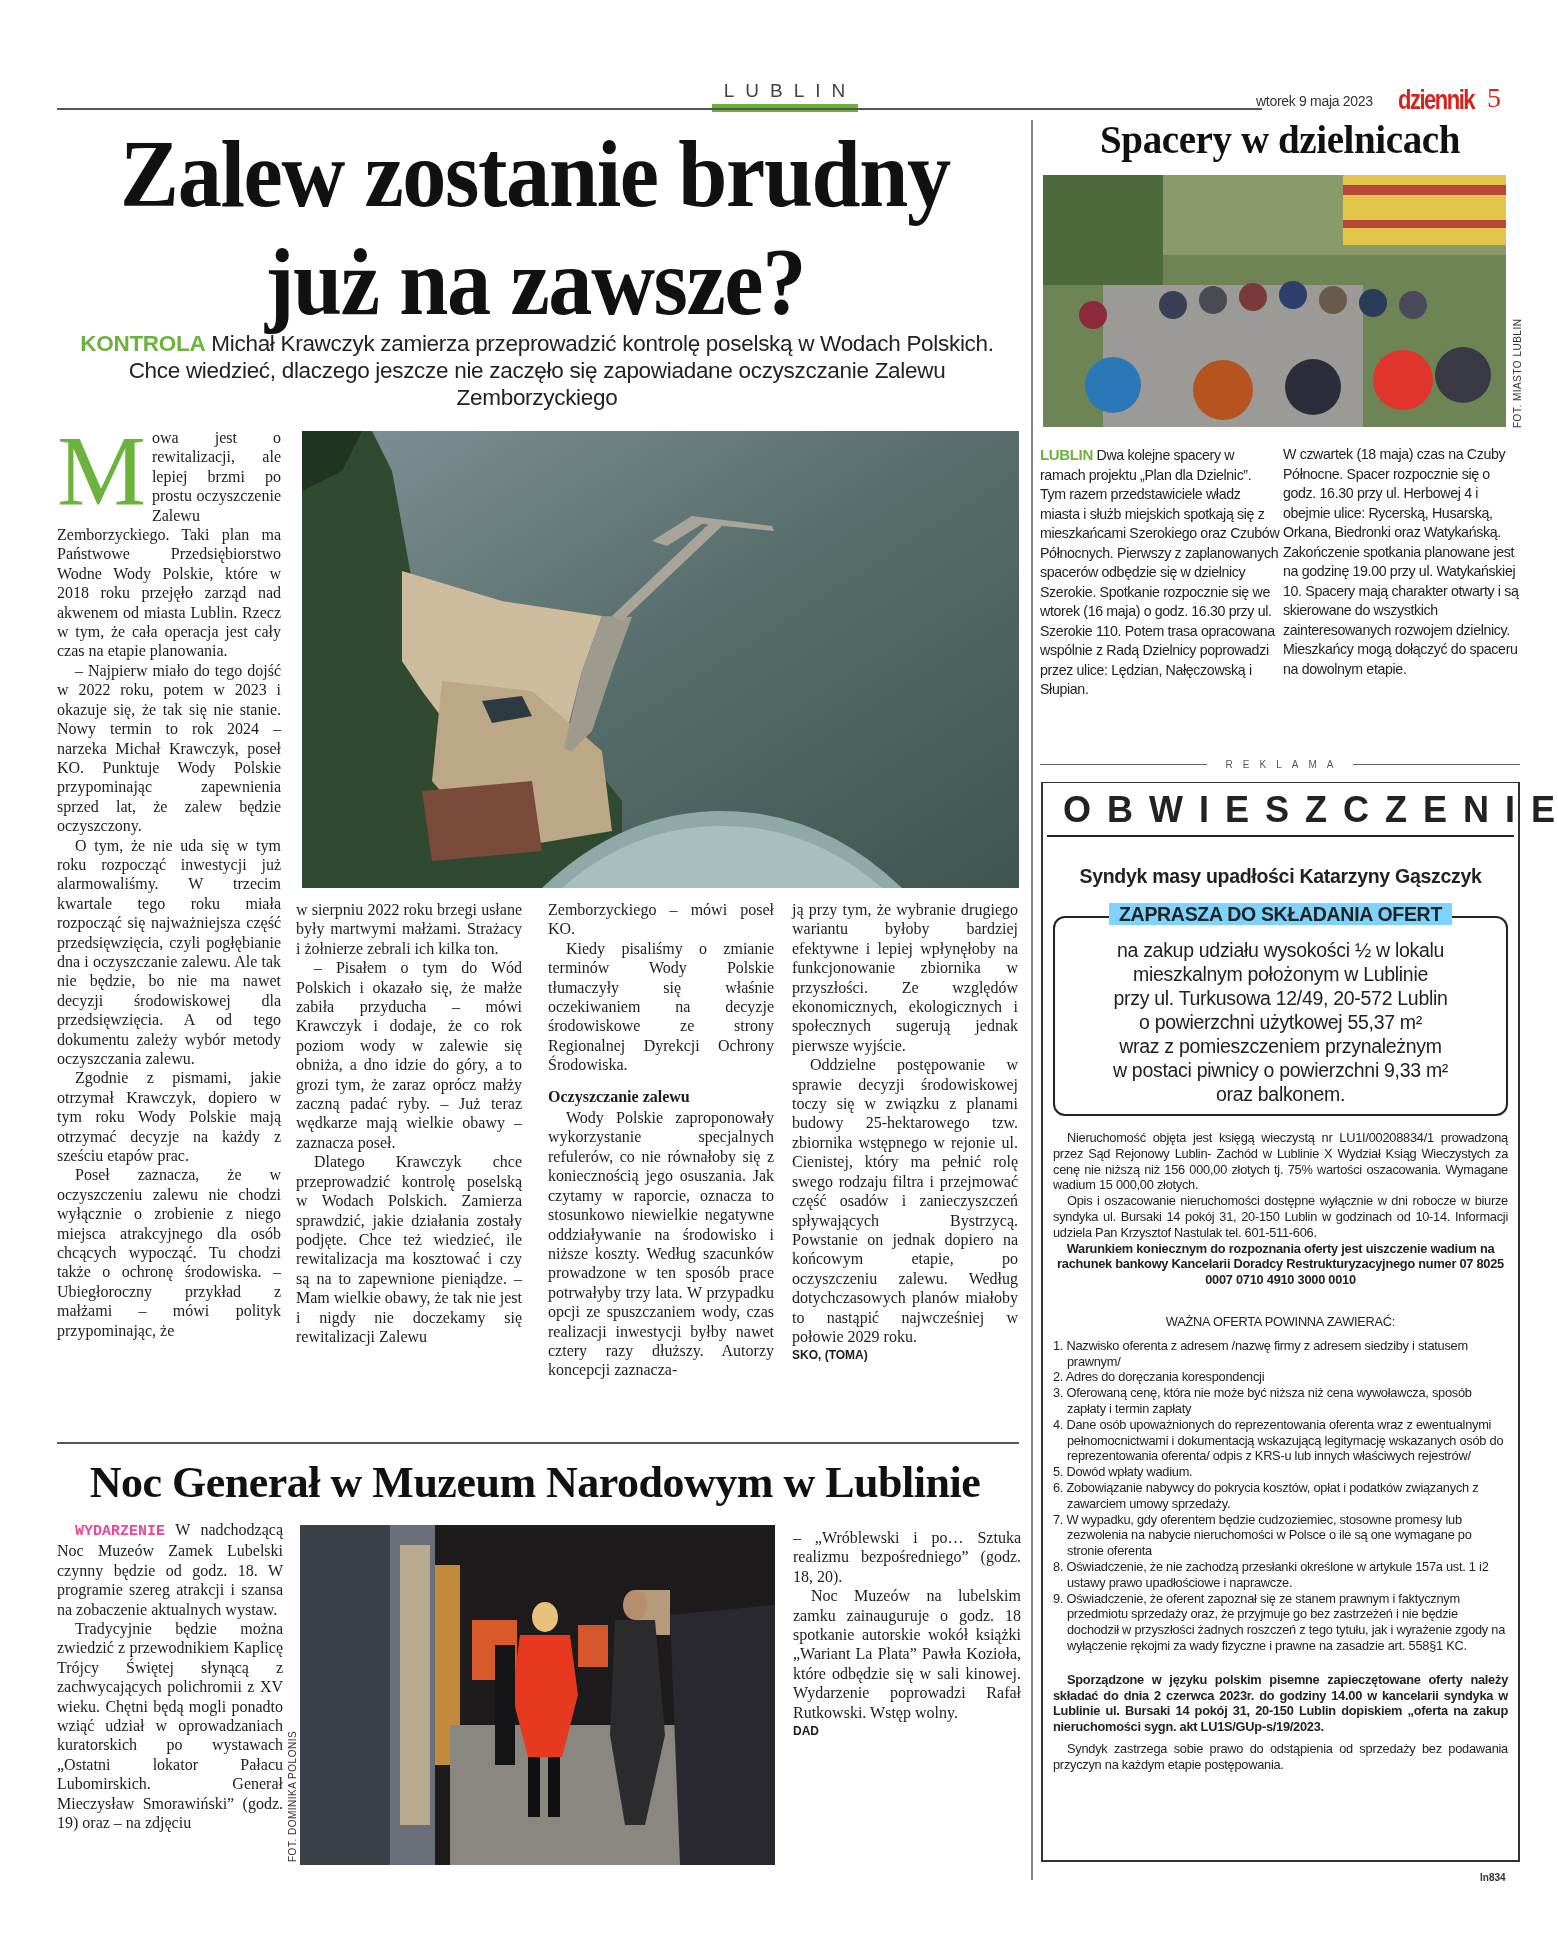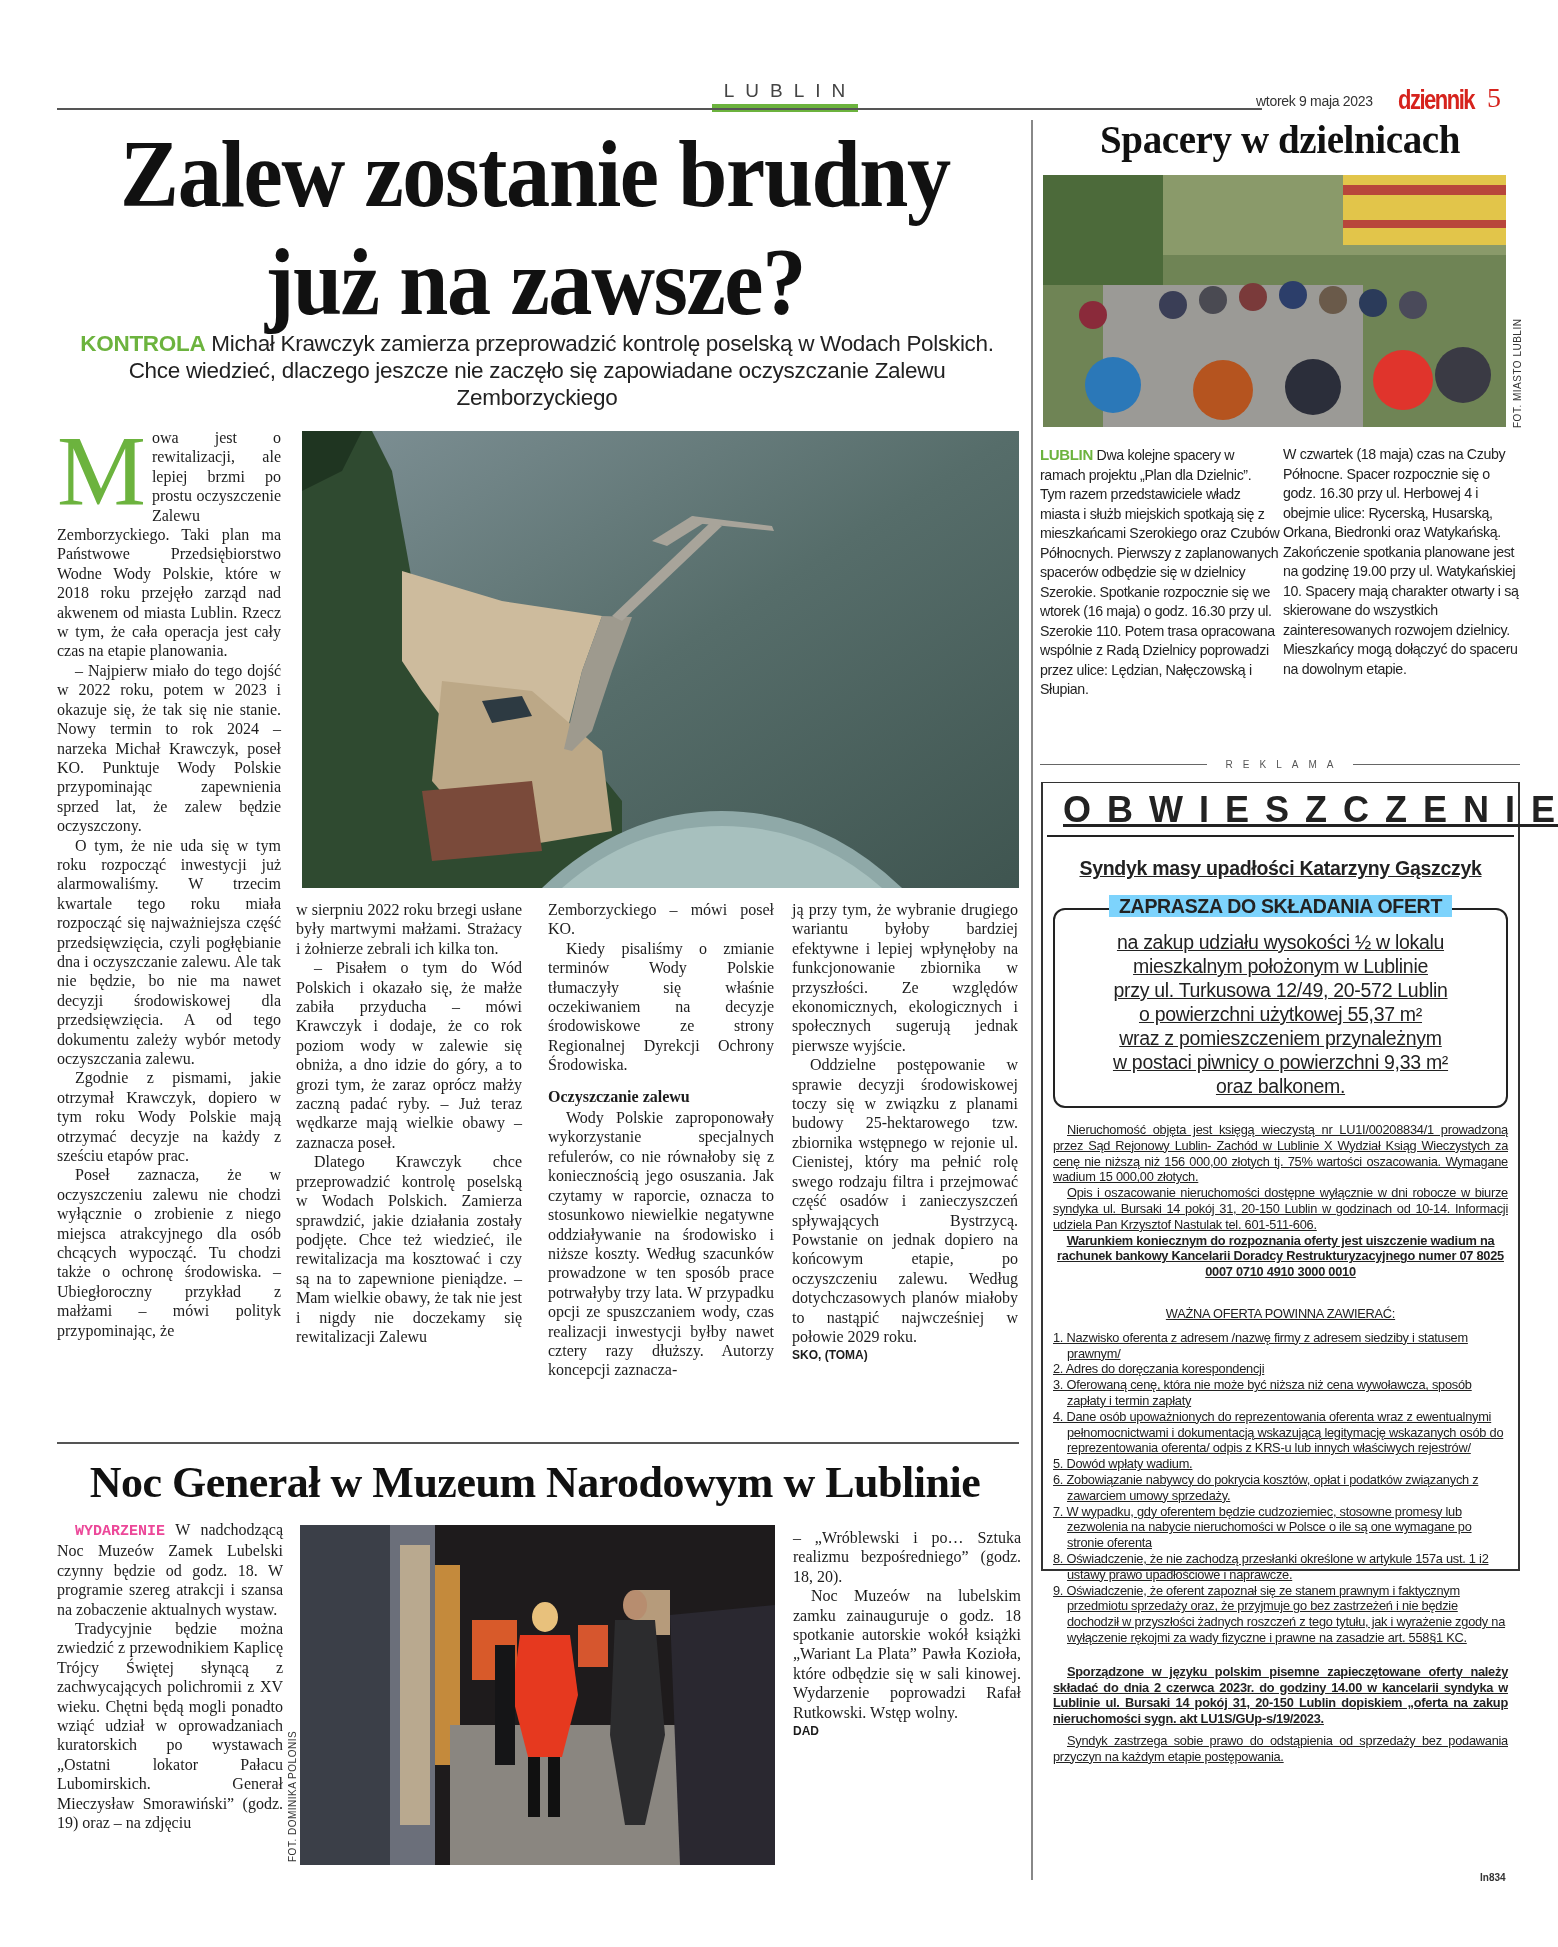--- a/index.html
+++ b/index.html
@@ -54,23 +54,23 @@
   .r-col { font-family: "Liberation Sans", sans-serif; font-size: 14.2px; line-height: 19.5px; color: #222; letter-spacing: -0.35px; }
   .r-col1 { left: 1040px; top: 445px; width: 240px; }
   .r-col2 { left: 1283px; top: 445px; width: 236px; }
   .r-col .kicker { color: #6cb33e; font-weight: bold; font-size: 15px; }
 
   .ad-label-row { left: 1040px; top: 757px; width: 480px; height: 14px; display: flex; align-items: center; gap: 10px; }
   .ad-label-row .line { flex: 1; height: 1px; background: #666; }
   .ad-label-row span.lbl { font-family: "Liberation Sans", sans-serif; font-size: 10px; letter-spacing: 10px; color: #555; padding-left: 9px; }
 
   
-  .notice { left: 1041px; top: 782px; width: 479px; height: 789px; border: 2px solid #333; border-top: 1px solid #333; font-family: "Liberation Sans", sans-serif; color: #222; text-decoration: underline; }
+  .notice { left: 1041px; top: 782px; width: 479px; height: 1080px; border: 2px solid #333; border-top: 1px solid #333; font-family: "Liberation Sans", sans-serif; color: #222; }
   .notice-title { margin: 8px 4px 0; padding-bottom: 6px; border-bottom: 2px solid #222; text-align: center; font-weight: bold; font-size: 36px; letter-spacing: 16px; line-height: 38px; padding-left: 16px; }
-  .notice-sub { text-align: center; font-weight: bold; font-size: 19.5px; margin-top: 20px; letter-spacing: -0.3px; }
+  .notice-sub { text-align: center; font-weight: bold; font-size: 19.5px; margin-top: 28px; letter-spacing: -0.3px; }
   .offer-box { position: relative; margin: 28px 10px 0 10px; border: 2px solid #222; border-radius: 12px; padding: 20px 6px 8px; text-align: center; font-size: 19.5px; line-height: 24px; letter-spacing: -0.3px; }
   .offer-box .legend { position: absolute; top: -16px; left: 0; right: 0; text-align: center; }
   .offer-box .legend span { background: #7dd3fc; padding: 0 10px; font-weight: bold; font-size: 19.5px; }
   .notice-body { margin: 14px 10px 0; font-size: 12.8px; line-height: 15.8px; letter-spacing: -0.25px; }
   .notice-body p { text-indent: 14px; text-align: justify; }
   .notice-body p.bold { font-weight: bold; text-align: center; text-indent: 0; }
   .list-head { display: flex; align-items: center; gap: 8px; margin-top: 18px; flex-direction: column; }
   .list-head .line { flex: 1; height: 2px; background: #222; }
   .list-head span.lbl { font-size: 12.8px; }
   .notice-list { list-style: none; }

